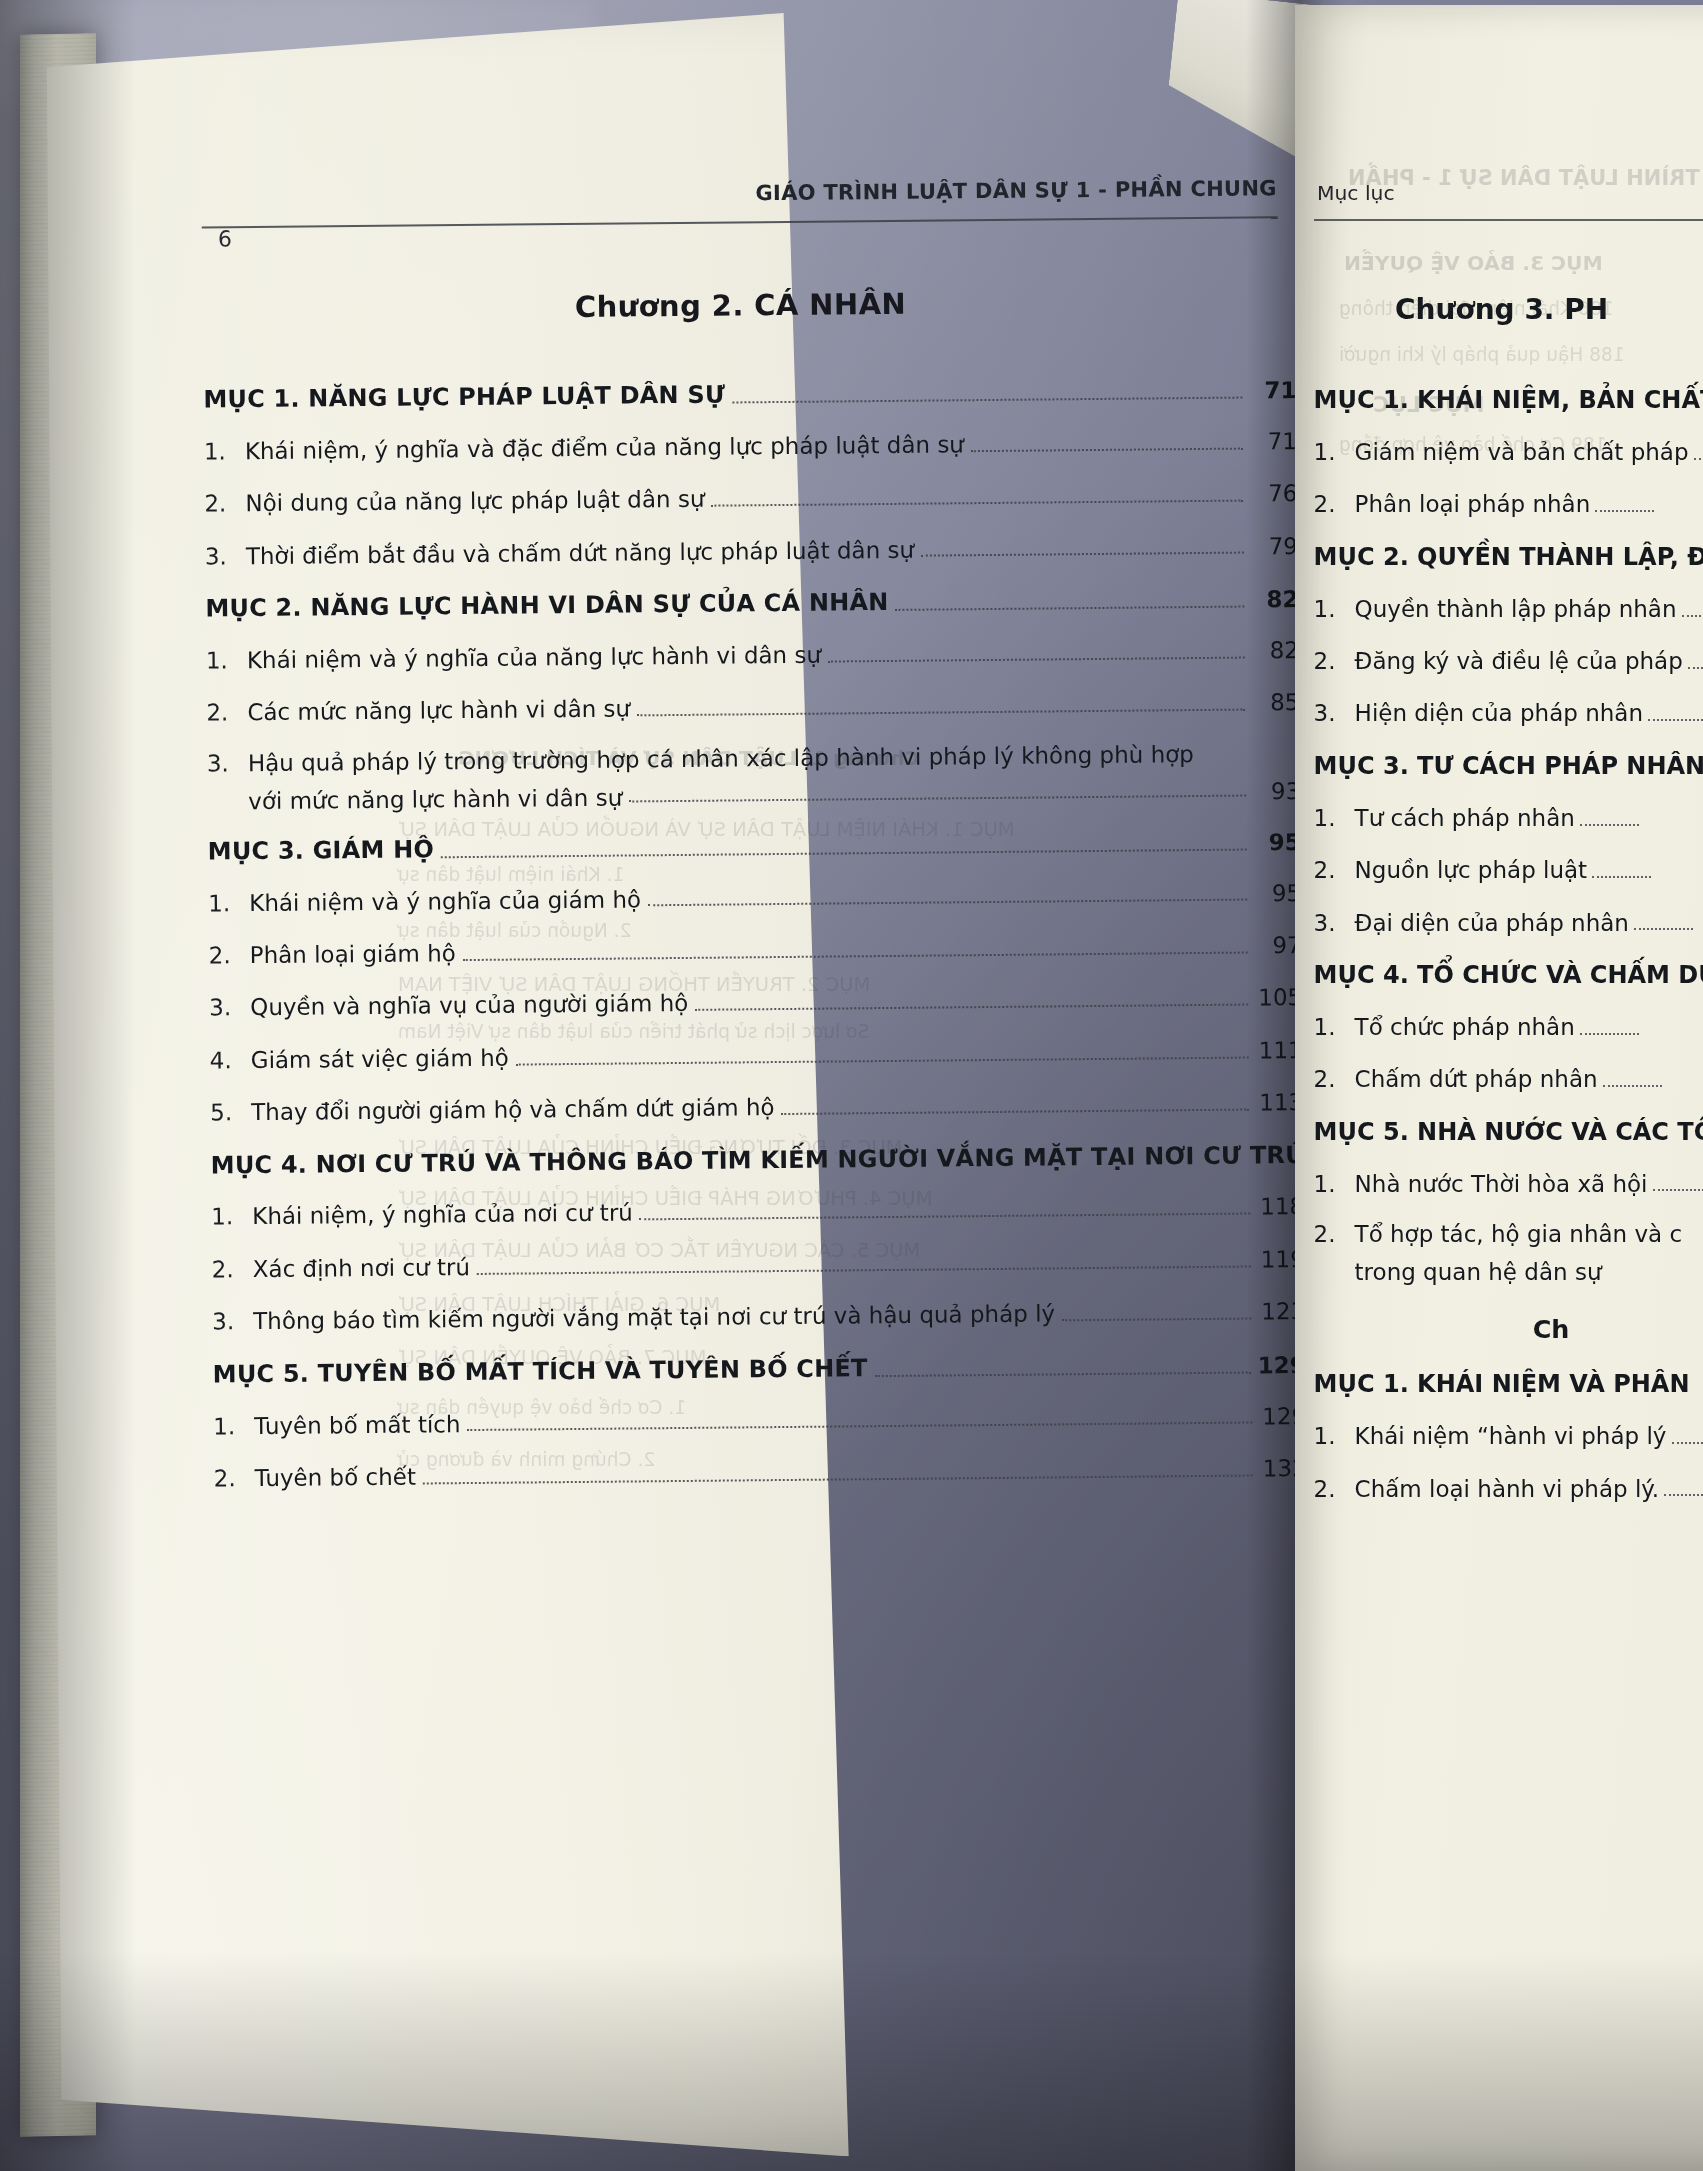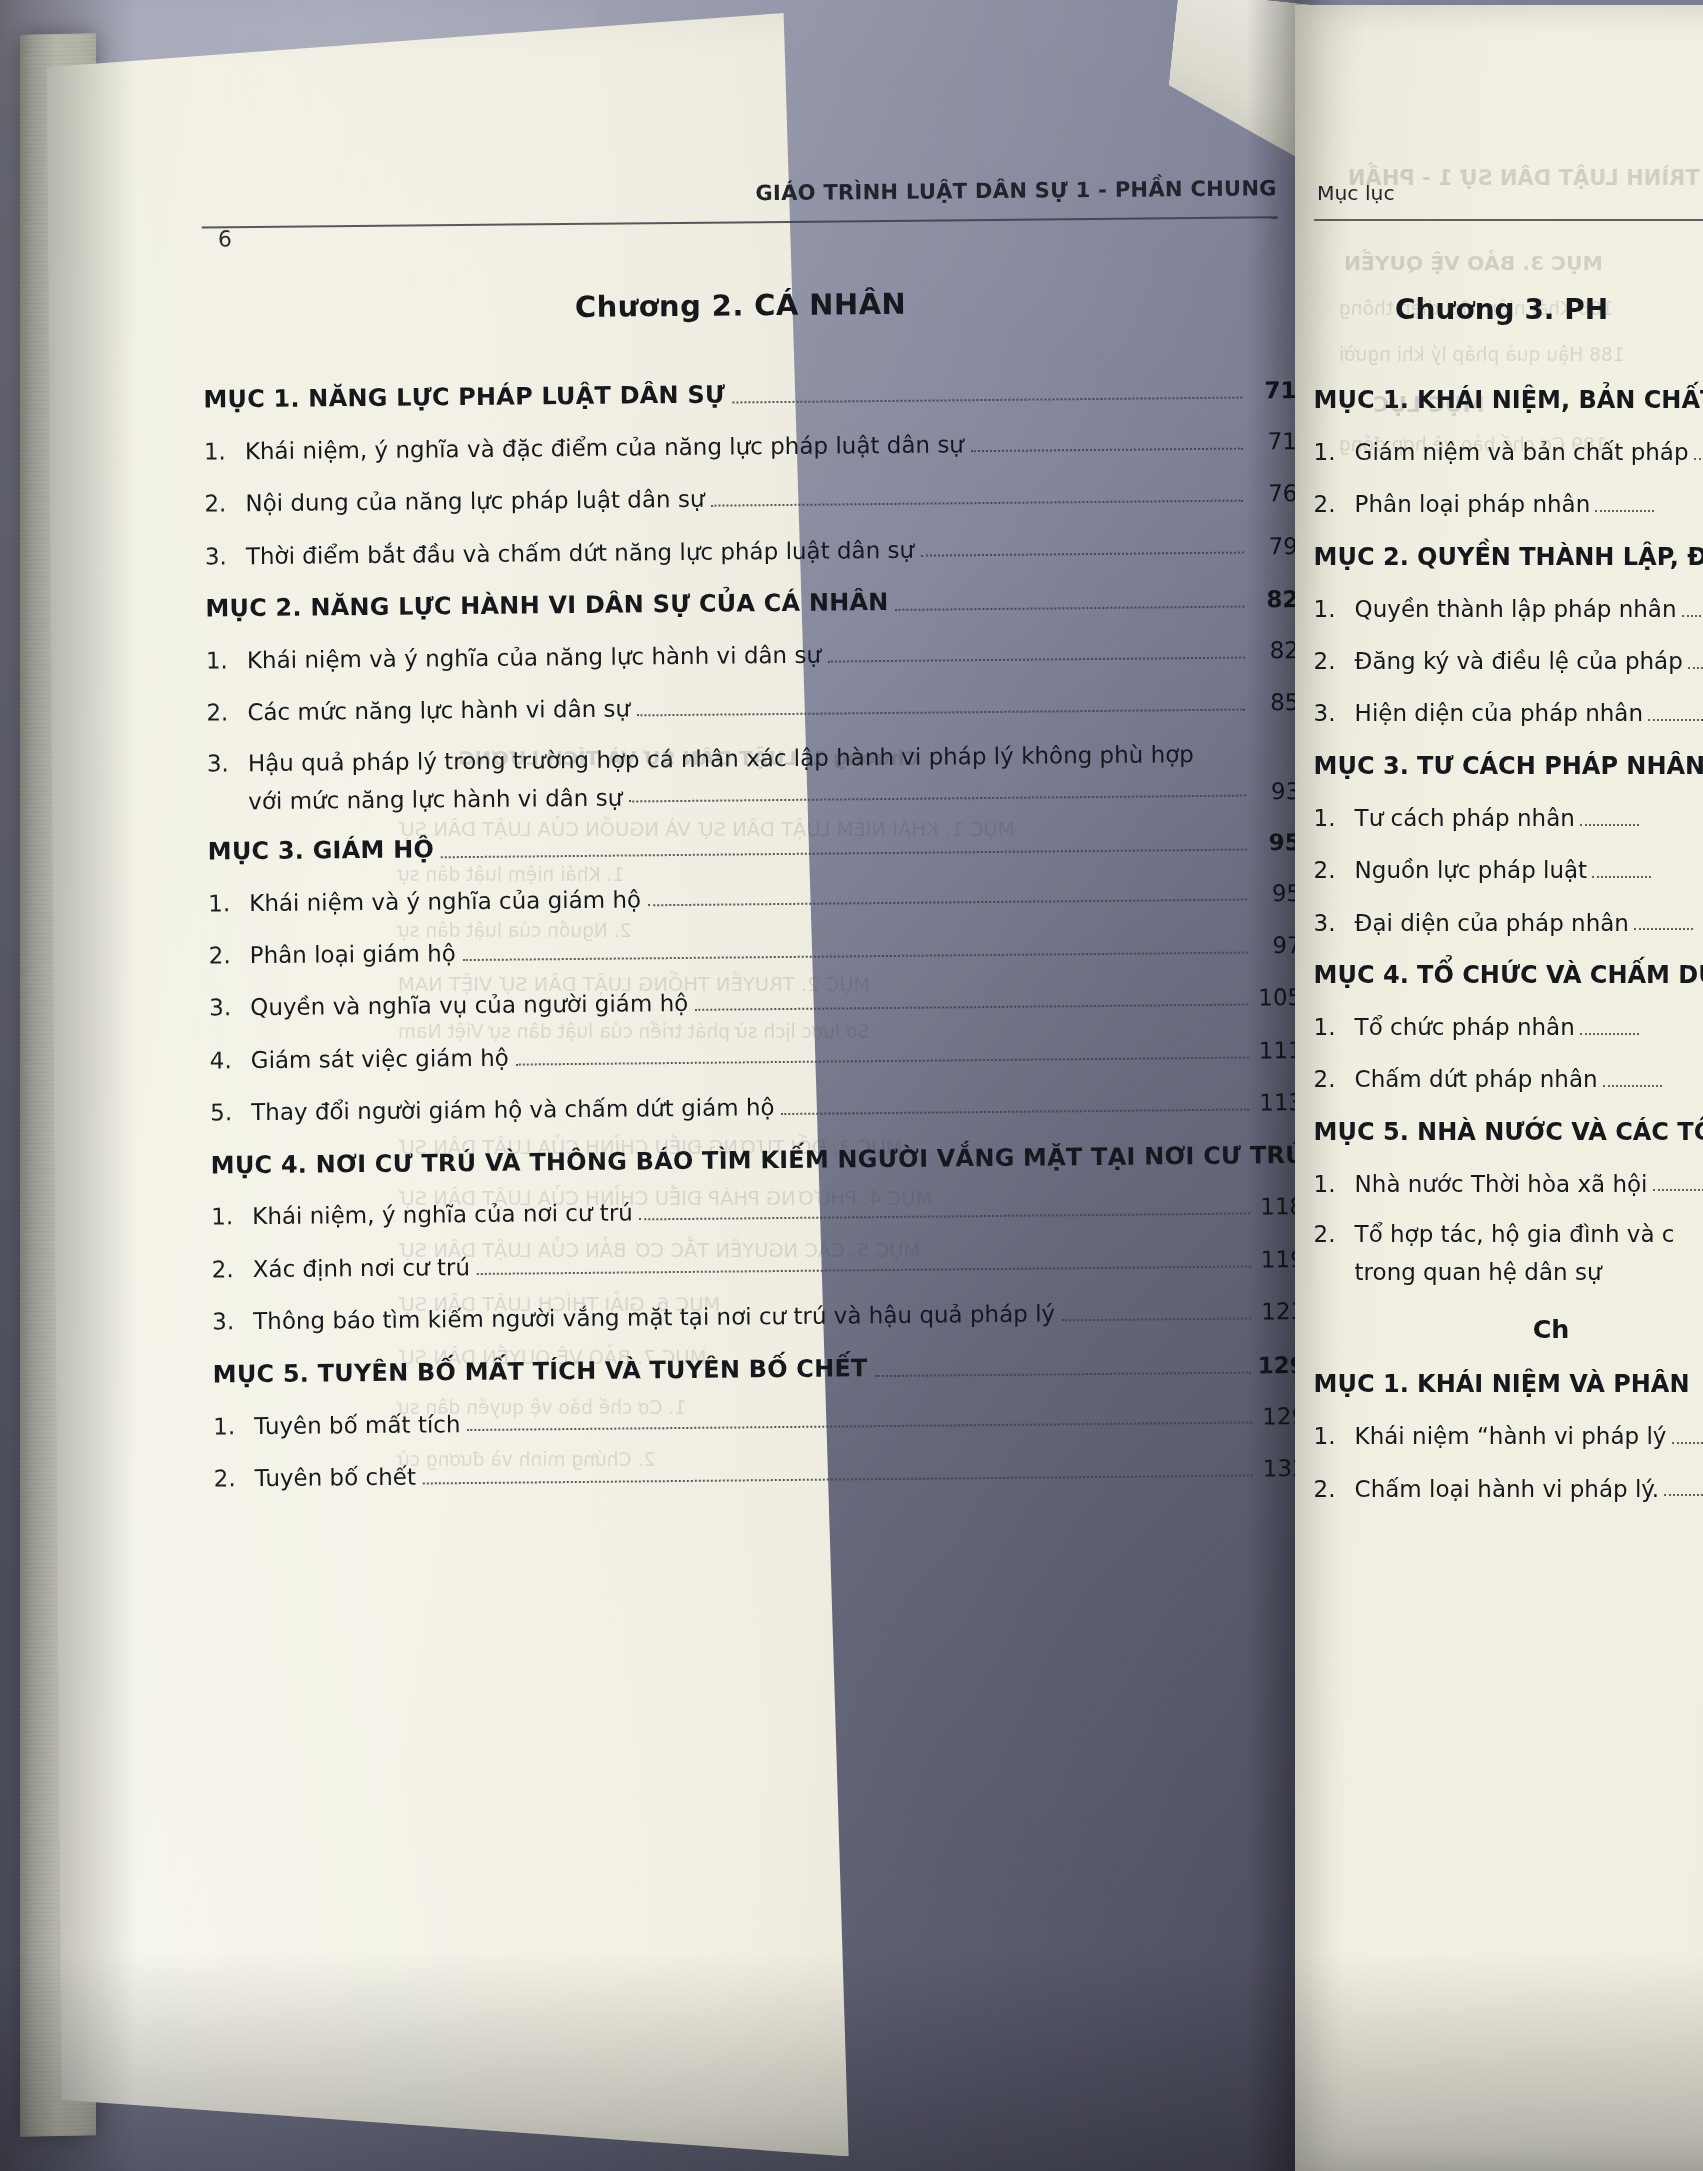--- a/index.html
+++ b/index.html
@@ -561,21 +561,21 @@
             <span>MỤC 5. NHÀ NƯỚC VÀ CÁC TỔ</span>
           </div>
           <div class="rp-row">
             <span class="n">1.</span>
             <span>Nhà nước Thời hòa xã hội</span>
             <span class="dots"></span>
           </div>
           <div class="rp-wrap">
             <div class="l1">
               <span class="n">2.</span>
-              <span>Tổ hợp tác, hộ gia đình và c</span>
+              <span>Tổ hợp tác, hộ gia nhân và c</span>
             </div>
             <div class="l2">
               <span>trong quan hệ dân sự</span>
               <span class="dots"></span>
             </div>
           </div>
           <div class="rp-center">Ch</div>
           <div class="rp-row sec">
             <span>MỤC 1. KHÁI NIỆM VÀ PHÂN</span>
           </div>

